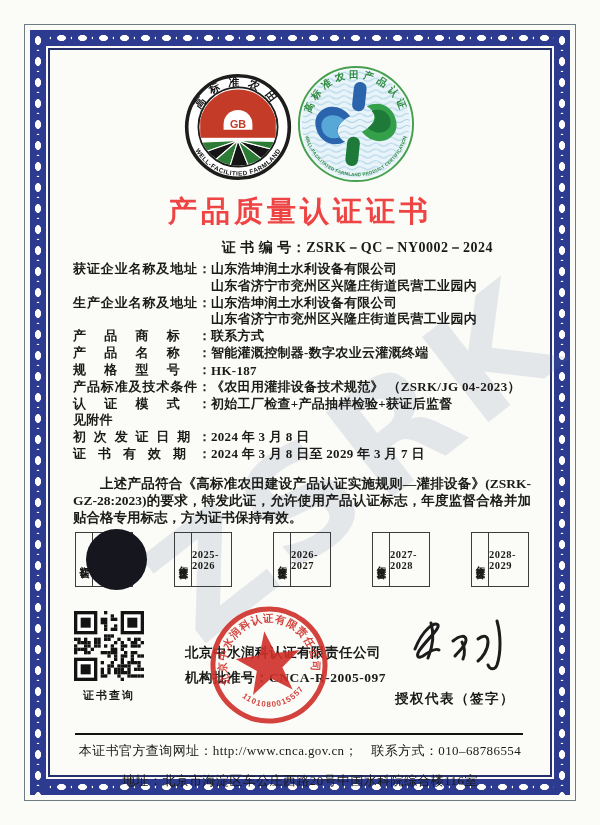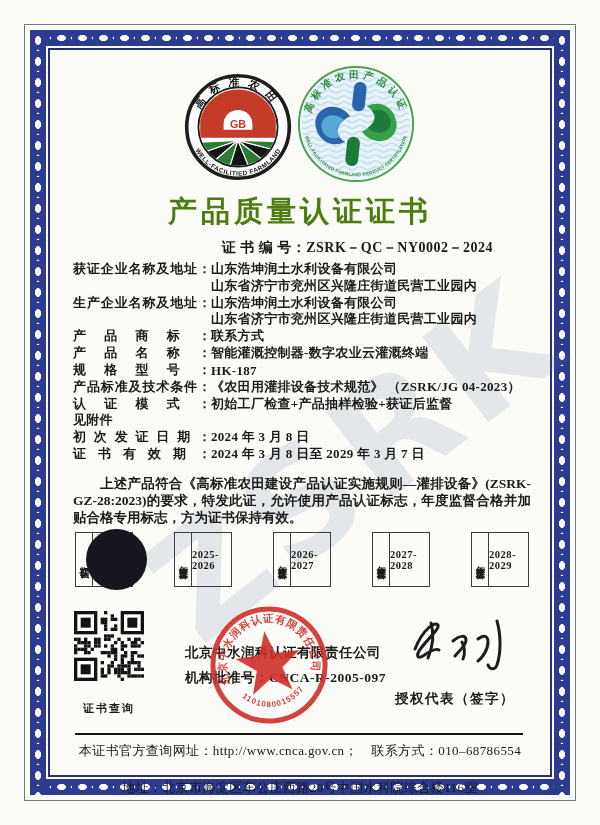--- a/index.html
+++ b/index.html
@@ -39,21 +39,21 @@
     transform:rotate(-38deg);transform-origin:0 50%;
     white-space:nowrap;pointer-events:none;
   }
 
   
   .logos{position:absolute;top:12px;left:0;right:0;display:flex;justify-content:center;align-items:flex-start;gap:3px;z-index:1}
   .logo-left{margin-top:10px}
 
   
   .title{position:absolute;top:141px;left:0;right:0;text-align:center;
-    font:700 29px "Liberation Sans","DejaVu Sans",sans-serif;letter-spacing:4px;color:#4d7c0f;z-index:1}
+    font:700 29px "Liberation Sans","DejaVu Sans",sans-serif;letter-spacing:4px;color:#ef4444;z-index:1}
   .certno{position:absolute;top:188px;left:0;right:56px;text-align:right;
     font-size:14px;font-weight:700;letter-spacing:.5px;z-index:1}
 
   
   .fields{position:absolute;top:210px;left:22px;right:14px;z-index:1}
   .frow{display:flex;height:16.85px;align-items:flex-end;font-size:13px;font-weight:600}
   .flabel{flex:none;width:138px;text-align:justify;text-align-last:justify}
   .fvalue{white-space:nowrap;letter-spacing:.3px}
 
   
@@ -67,31 +67,31 @@
     writing-mode:vertical-rl;text-orientation:upright;
     font-size:9.5px;font-weight:600;line-height:15px;
     display:flex;align-items:center;justify-content:center;letter-spacing:1px}
   .sup-year{flex:1;display:flex;align-items:center;justify-content:center;
     font-size:10.5px;font-weight:700;letter-spacing:.5px}
   .ink-blob{position:absolute;left:10px;top:-4px;width:61px;height:61px;border-radius:50%;background:#16161f;z-index:2}
 
   
   .bottomsec{position:absolute;top:540px;left:22px;right:14px;height:142px;z-index:1}
   .qrwrap{position:absolute;left:0;top:20px;width:72px;text-align:center}
-  .qr-caption{margin-top:16px;font-size:11px;font-weight:700;letter-spacing:2px}
+  .qr-caption{margin-top:3px;font-size:11px;font-weight:700;letter-spacing:2px}
   .issuer{position:absolute;left:112px;top:49px;font-size:13.5px;font-weight:700;line-height:25px;letter-spacing:.5px}
   .stampwrap{position:absolute;left:133px;top:11px;width:126px;height:126px;opacity:.9}
   .sigwrap{position:absolute;left:332px;top:22px}
   .sig-caption{position:absolute;left:322px;top:99px;font-size:13.5px;font-weight:700;letter-spacing:1.5px}
 
   
   .divider{position:absolute;top:682px;left:24px;right:26px;border-top:2.5px solid #121212;z-index:1}
   .footer{position:absolute;top:691px;left:0;right:0;text-align:center;
     font-size:13px;font-weight:400;letter-spacing:.4px;z-index:1}
-  .footer .l2{margin-top:19px}
+  .footer .l2{margin-top:12px}
 </style>
 </head>
 <body>
 
 <div class="frame-outer"></div>
 <div class="band top h"></div>
 <div class="band bottom h"></div>
 <div class="band left v"></div>
 <div class="band right v"></div>
 <div class="frame-inner"></div>

